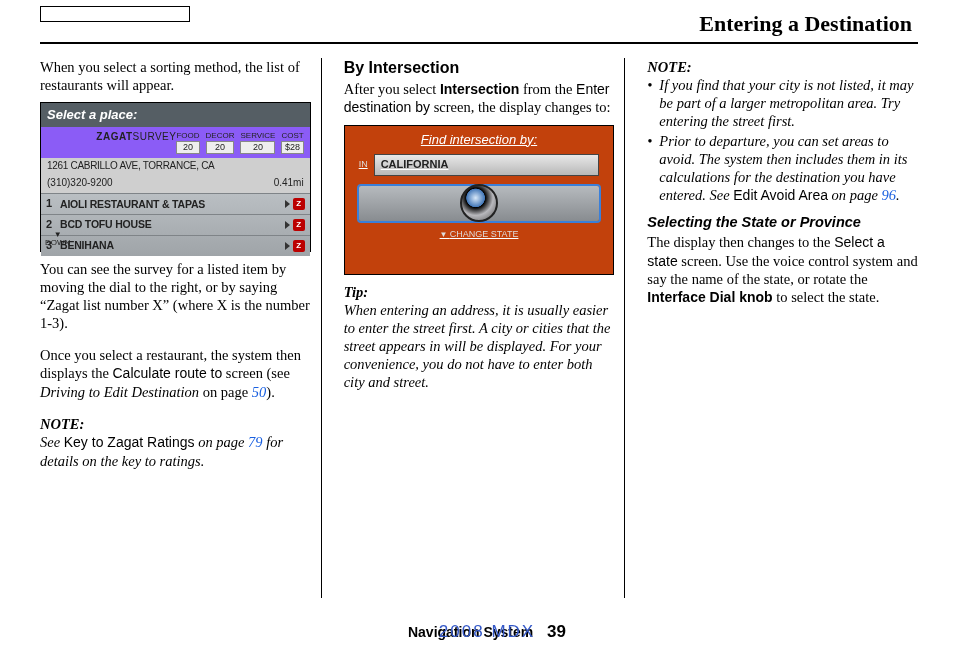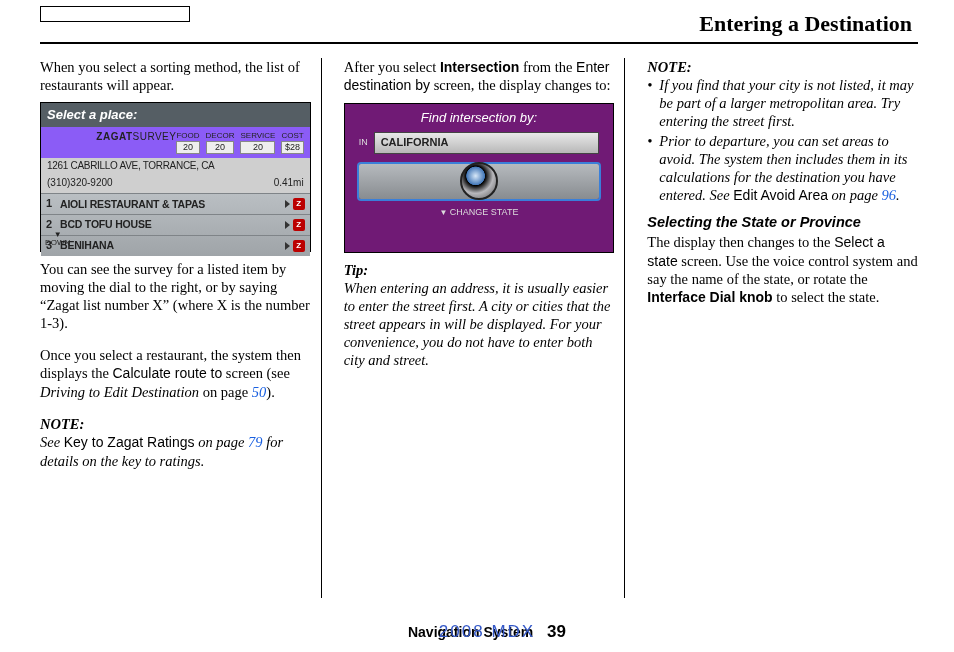--- a/index.html
+++ b/index.html
@@ -78,21 +78,21 @@
   .ss1-addr { background: #cfcfcf; color: #222; padding: 2px 6px; font-size: 10px; white-space: nowrap; letter-spacing: -0.3px; }
   .ss1-phone { background: #cfcfcf; color: #222; padding: 2px 6px 4px 6px; font-size: 10px; display:flex; justify-content:space-between; }
   .ss1-list { background: linear-gradient(#babfc3, #9fa4a8); }
   .ss1-row { display:flex; align-items:center; border-top:1px solid #7f8488; padding:3px 5px; color:#222; }
   .ss1-num { width: 14px; font-weight:bold; }
   .ss1-name { flex: 1; font-size: 10.5px; font-weight:bold; letter-spacing: -0.2px; }
   .ss1-z { width:12px; height:12px; background:#b00; color:#fff; font-size:8px; font-weight:bold; display:flex;align-items:center;justify-content:center; border-radius:2px; margin-left:3px; }
   .ss1-tri { width:0;height:0;border-top:4px solid transparent;border-bottom:4px solid transparent;border-left:5px solid #333;margin-left:3px; }
   .ss1-arrows { position:absolute; left:4px; bottom:4px; font-size:8px; color:#222; text-align:center; line-height:1;}
 
-  .ss2 { height: 150px; position: relative; background:#701a75; }
+  .ss2 { height: 150px; position: relative; background:#c2410c;text-decoration:underline; }
   .ss2-title { text-align:center; font-style:italic; padding:6px 0; font-size:13px; }
   .ss2-in { margin: 0 14px 8px 14px; display:flex; align-items:center; gap:6px; }
   .ss2-in-lbl { font-size:9px; color:#ddd; }
   .ss2-in-box { flex:1; background: linear-gradient(#e8e8e8,#b8b8b8); color:#222; padding:3px 6px; font-size:11px; border:1px solid #444; font-weight:bold; }
   .ss2-row { display:flex; margin:8px 12px; border:2px solid #3a7fd9; border-radius:4px; overflow:hidden; }
   .ss2-btn { flex:1; background: linear-gradient(#b6babe,#888c90); color:#333; text-align:center; padding:10px 4px; font-style:italic; font-size:12px; position:relative; }
   .ss2-btn + .ss2-btn { border-left:1px solid #444; }
   .ss2-dial {
     position:absolute; left:50%; top:50%;
     width:38px; height:38px;
@@ -198,20 +198,21 @@
       </p>
 
       <p>
         <span class="note-lbl">NOTE:</span><br>
         <span class="italic">
           <span>See </span></span><span class="sans" style="font-style:normal">Key to Zagat Ratings</span><span class="italic"><span> on page </span><a class="link">79</a><span> for details on the key to ratings.</span></span>
       </p>
     </div>
 
     <div class="col col2">
+      <div class="heading-sub">By Intersection</div>
       <p class="follow">
         <span>After you select </span><span class="sans b">Intersection</span><span> from the </span><span class="sans">Enter destination by</span><span> screen, the display changes to:</span>
       </p>
 
       <div class="screenshot ss2">
         <div class="ss2-title">Find intersection by:</div>
         <div class="ss2-in">
           <span class="ss2-in-lbl">IN</span>
           <span class="ss2-in-box">CALIFORNIA</span>
         </div>

